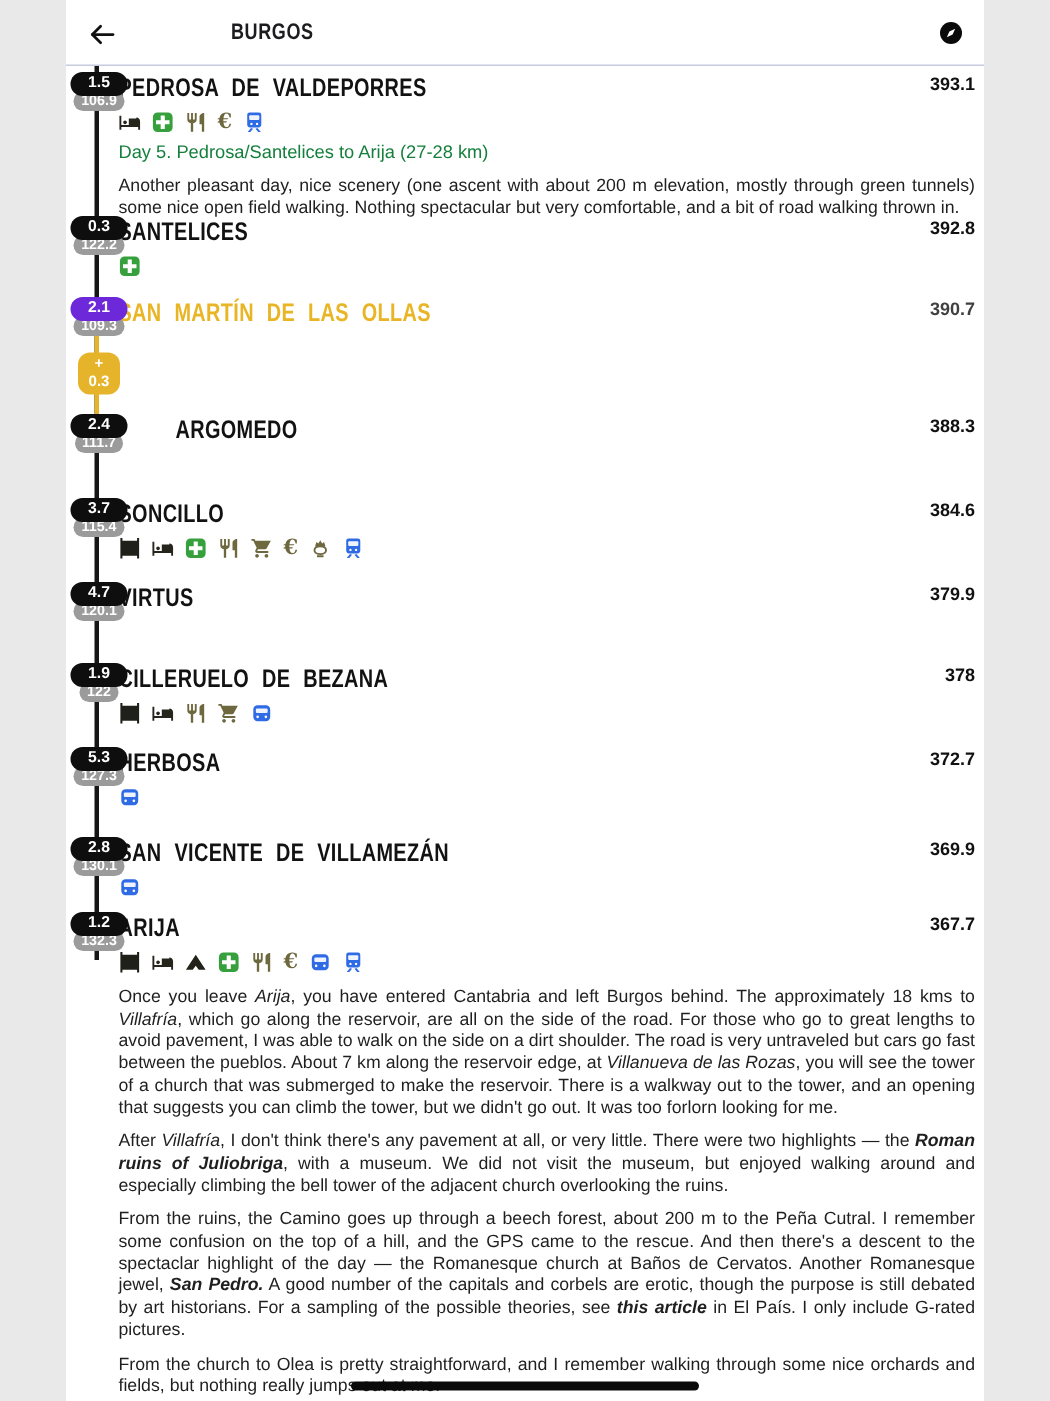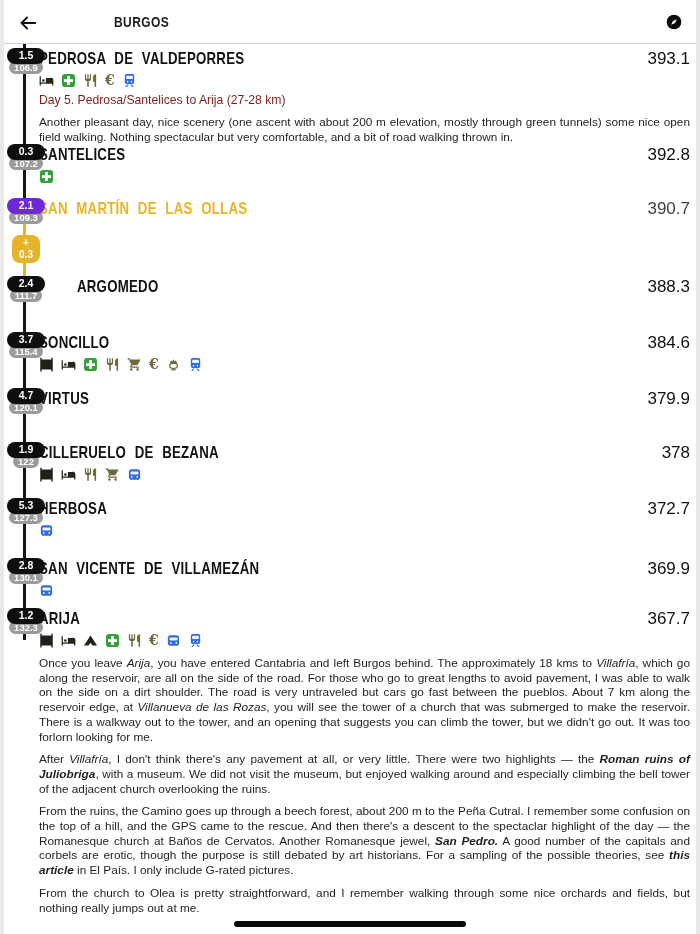--- a/index.html
+++ b/index.html
@@ -1,18 +1,18 @@
 <!DOCTYPE html>
 <html><head>
 <meta charset="utf-8">
 <style>
   * { margin:0; padding:0; box-sizing:border-box; }
   html,body { background:#e9e9e9; }
   .page {
-    position:relative; width:692px; height:934px; margin:0 auto;
+    position:relative; width:612px; height:934px; margin:0 auto;
     background:#ffffff; overflow:hidden;
     font-family:"Liberation Sans", sans-serif; color:#1c1c1e;
   }
   
   header {
     position:absolute; top:0; left:0; right:0; height:44px;
     background:#ffffff; border-bottom:1px solid #c6cbdd; z-index:5;
   }
   .back {
     position:absolute; left:8px; top:8px; width:32px; height:30px;
@@ -53,33 +53,33 @@
   }
   .content { margin-left:35px; margin-right:6px; }
   .town {
     display:inline-block; transform:scaleX(.78); transform-origin:left center;
     font-size:17px; font-weight:800; letter-spacing:.3px; word-spacing:6px;
     white-space:nowrap; color:#121212; line-height:1;
     padding-top:2px;
   }
   .remaining {
     position:absolute; right:6px; top:1px;
-    font-size:17px; font-weight:400; color:#111;
+    font-size:12px; font-weight:700; color:#111;
   }
   .entry.variant .badge-black { background:#6d28d9; }
   .entry.variant .town { color:#E9B525; }
   .entry.variant .remaining { color:#404040; }
   .icons { display:flex; align-items:center; gap:7px; margin-top:4px; height:16px; }
   .icon { display:inline-flex; align-items:center; }
   .icon svg { width:15px; height:15px; display:block; }
   .icon .euro {
     font-family:"DejaVu Serif", serif; font-size:14px; font-weight:700;
     color:#6e683f; line-height:15px;
   }
-  .day { margin-top:5px; font-size:12.2px; color:#7f1d1d; }
+  .day { margin-top:5px; font-size:12.2px; color:#15803d; }
   .paras { margin-top:2px; }
   .para {
     margin-top:8px; font-size:11.8px; line-height:14.7px;
     text-align:justify; color:#1f1f1f;
   }
   .italic { font-style:italic; }
   .bolditalic { font-style:italic; font-weight:700; }
   
   .home-indicator {
     position:absolute; left:50%; transform:translateX(-50%);
@@ -153,21 +153,21 @@
       <div class="paras">
               <p class="para"><span>Another pleasant day, nice scenery (one ascent with about 200 m elevation, mostly through green tunnels) some nice open field walking. Nothing spectacular but very comfortable, and a bit of road walking thrown in.</span></p>
             </div>
     </div>
     <div class="remaining">393.1</div>
   </section>
 
   <section class="entry" style="top: 144px;">
     <div class="badges">
       <span class="badge-black">0.3</span>
-      <span class="badge-gray">107.2</span>
+      <span class="badge-gray">122.2</span>
 
     </div>
     <div class="content">
       <div class="row1"><span class="town">SANTELICES</span></div>
       <div class="icons">
               <span class="icon">
                 <svg viewBox="0 0 24 24">
                   <rect x="1.5" y="1.5" width="21" height="21" rx="5" fill="#35A03C"></rect>
                   <path d="M9.8 4.8h4.4v5h5v4.4h-5v5H9.8v-5h-5V9.8h5z" fill="#fff"></path>
                 </svg>

